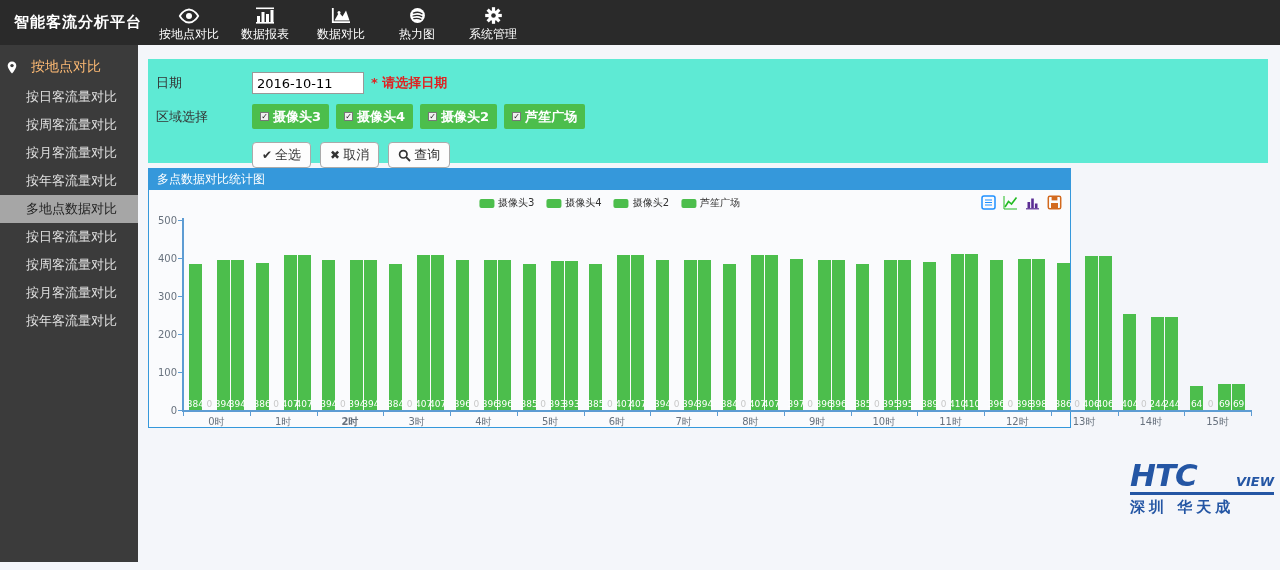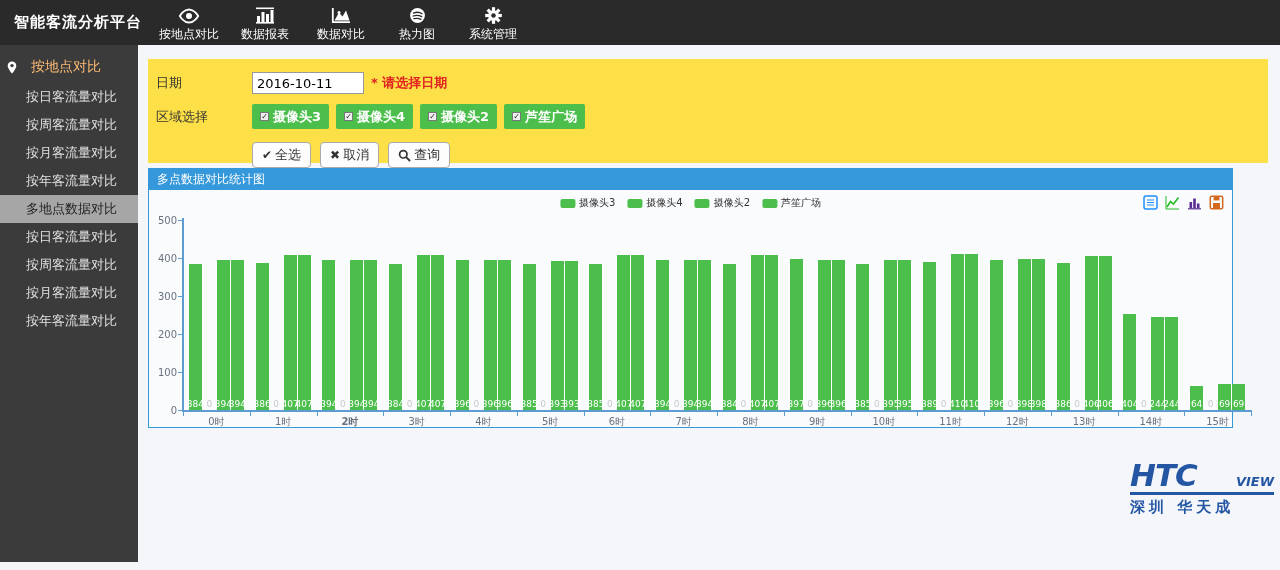--- a/index.html
+++ b/index.html
@@ -19,32 +19,32 @@
   .sidebar { position:absolute; left:0; top:45px; width:138px; height:517px; background:#3b3b3b; color:#e6e6e6; padding-top:4px; }
   .side-header { display:flex; align-items:center; gap:14px; padding:9px 6px 7px 7px; font-size:14px; font-weight:normal; color:#fdba74; white-space:nowrap; }
   .side-header .sh-icon { display:flex; align-items:center; }
   .side-item { padding:5px 0 5px 26px; font-size:13px; color:#e0e0e0; cursor:pointer; white-space:nowrap; }
   .side-item.active { background:#a6a6a6; color:#222; }
 
   
   .main { position:absolute; left:138px; top:45px; width:1142px; height:517px; background:#f4f6fa; }
 
   
-  .form-panel { position:absolute; left:10px; top:14px; width:1120px; height:104px; background:#fde047; padding:13px 0 0 8px; }
+  .form-panel { position:absolute; left:10px; top:14px; width:1120px; height:104px; background:#5eead4; padding:13px 0 0 8px; }
   .form-row { display:flex; align-items:center; margin-bottom:10px; }
   .form-label { width:96px; font-size:13px; color:#333; }
   .date-input { width:112px; height:22px; border:1px solid #999; background:#fff; font-size:13px; padding:0 4px; font-family:inherit; }
   .date-hint { color:#e02222; font-weight:bold; font-size:13px; margin-left:7px; }
   .region-btn { background:#4cbe4c; color:#fff; font-weight:bold; font-size:13px; height:25px; display:inline-flex; align-items:center; gap:4px; padding:0 8px; margin-right:7px; cursor:pointer; border-radius:2px; }
   .region-cb { width:9px; height:9px; background:#f0f0f0; border:1px solid #777; color:#222; font-size:8px; line-height:8px; text-align:center; display:inline-block; }
   .act-btn { background:#fdfdfd; border:1px solid #aaa; border-radius:4px; height:26px; padding:0 9px; font-size:13px; color:#333; display:inline-flex; align-items:center; gap:3px; margin-right:9px; cursor:pointer; font-family:inherit; }
   .act-icon { font-size:12px; color:#333; display:inline-flex; align-items:center; }
 
   
-  .chart-panel { position:absolute; left:10px; top:123px; width:1085px; height:260px; border:1px solid #3598db; background:#fafbfd; }
+  .chart-panel { position:absolute; left:10px; top:123px; width:923px; height:260px; border:1px solid #3598db; background:#fafbfd; }
   .chart-header { height:21px; background:#3598db; color:#fff; font-size:12px; line-height:21px; padding-left:8px; }
   .chart-body { position:relative; width:100%; height:237px; }
   .legend { position:absolute; top:6px; left:50%; transform:translateX(-50%); display:flex; gap:12px; align-items:center; }
   .legend-item { display:flex; gap:4px; align-items:center; font-size:10px; color:#333; cursor:pointer; white-space:nowrap; }
   .legend-swatch { width:15px; height:9px; border-radius:2px; }
   .toolbox { position:absolute; right:8px; top:5px; display:flex; gap:7px; }
   .tool-icon { width:15px; height:15px; cursor:pointer; display:flex; }
 
   .axis-line { position:absolute; background:#5d9cd3; }
   .ytick-label { position:absolute; width:26px; text-align:right; font-size:10px; color:#68727e; }

